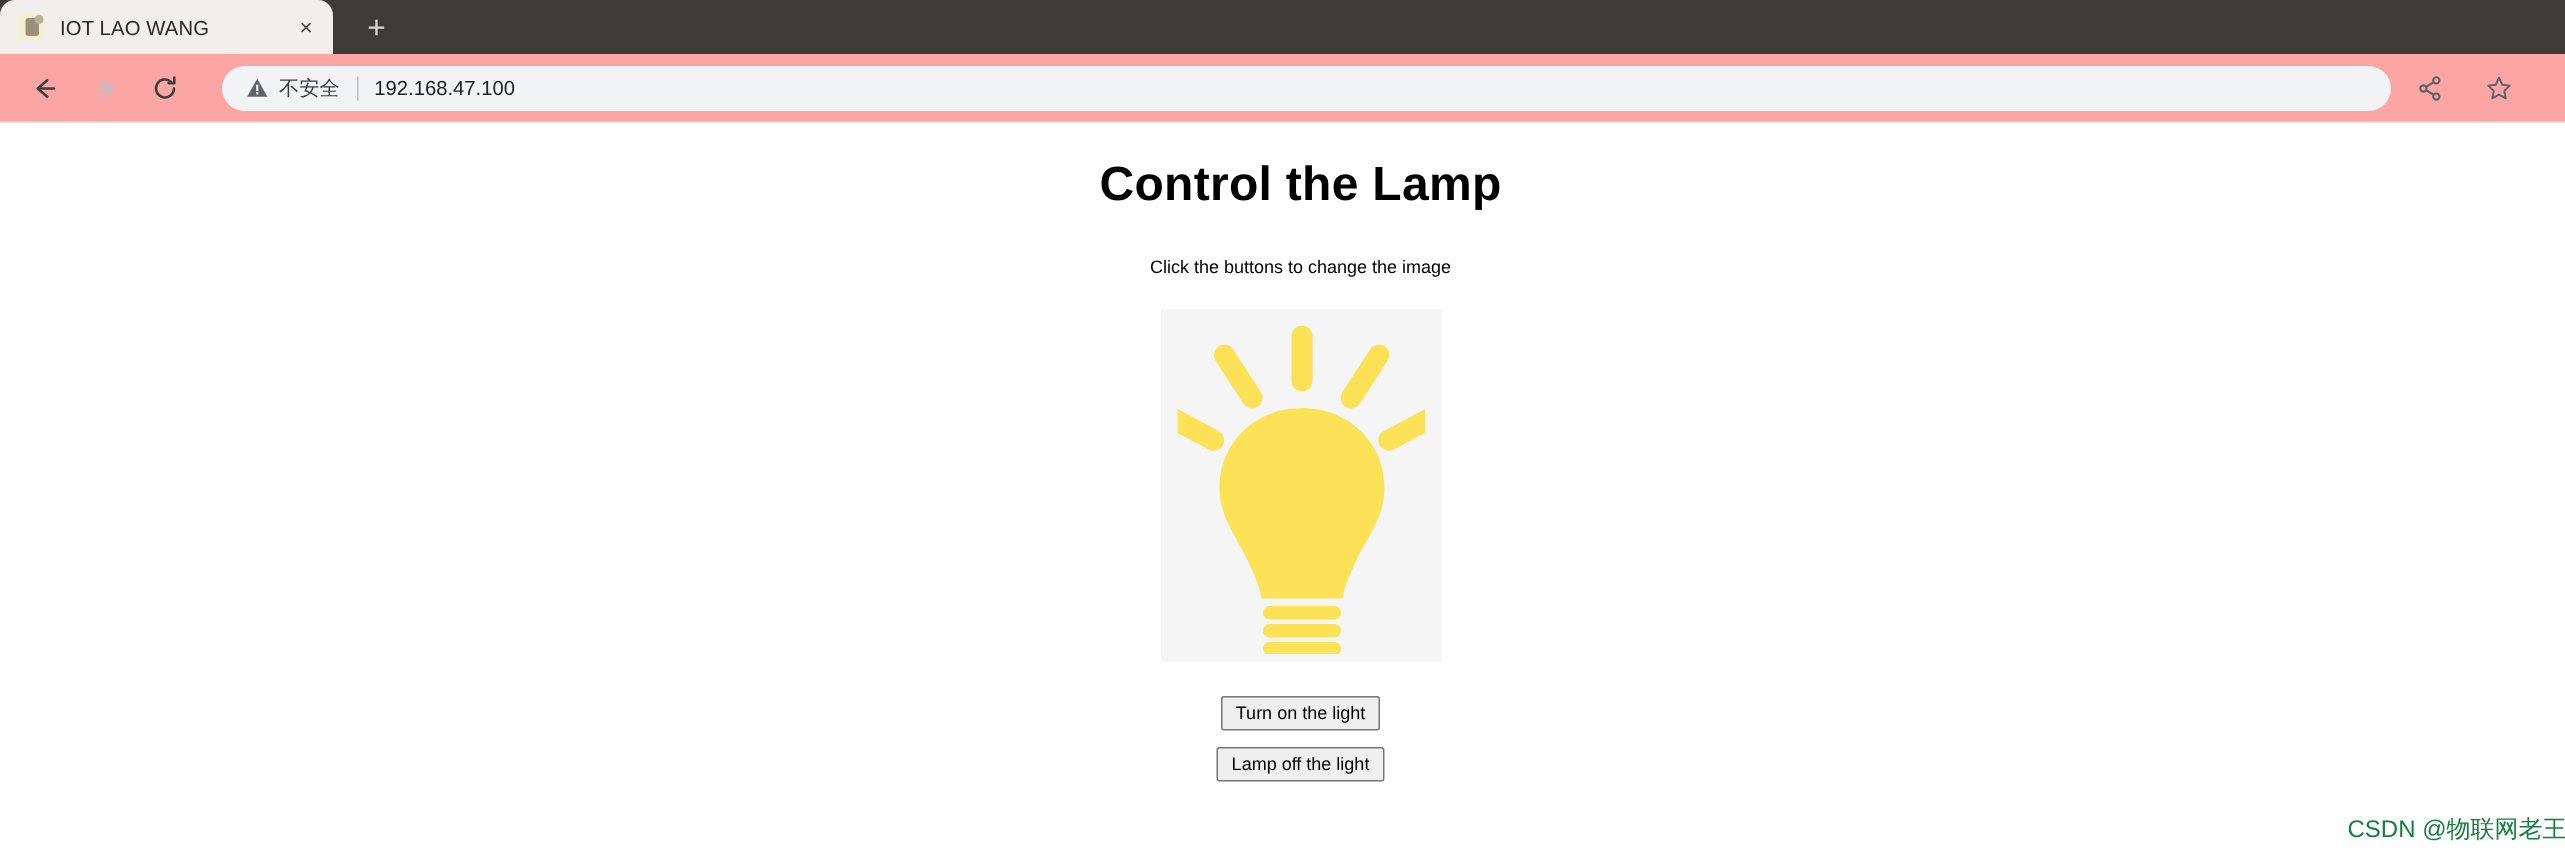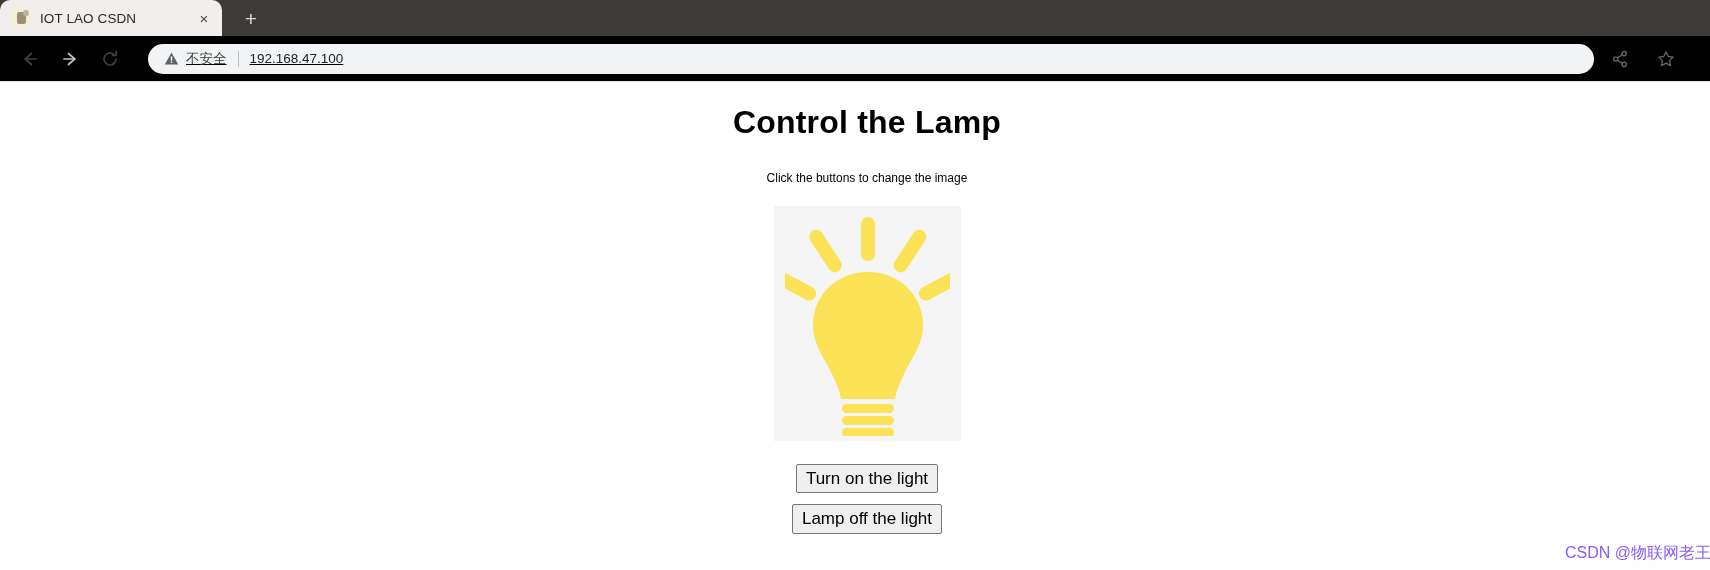--- a/index.html
+++ b/index.html
@@ -73,27 +73,26 @@
     margin-left: 12px; margin-bottom: 3px;
     display: flex; align-items: center; justify-content: center;
     color: #d8d6d3;
     font-size: 21px;
     line-height: 1;
     font-weight: 300;
   }
 
   .toolbar {
     height: 46px;
-    background: #000000;
+    background: #fca5a5;
     display: flex;
     align-items: center;
     padding: 0 14px;
     border-bottom: 1px solid #e3e3e3;
     position: relative;
-    text-decoration: underline;
   }
   .navbtn {
     width: 32px; height: 32px;
     display:flex; align-items:center; justify-content:center;
     margin-right: 8px;
     flex: 0 0 auto;
   }
   .navbtn svg { display:block; }
   .omnibox {
     flex: 1 1 auto;
@@ -161,52 +160,52 @@
     display: flex;
     align-items: center;
     justify-content: center;
   }
   .lamp-wrap svg { display:block; }
 
   .btn-row { margin-top: 23px; }
   .btn-row.second { margin-top: 11px; }
   .lampbtn {
     font-family: "Liberation Sans", sans-serif;
-    font-size: 17px;
+    font-size: 12px;
     color: #000000;
     background: #efefef;
     border: 1px solid #767676;
     border-radius: 2px;
     padding: 3px 9px;
     line-height: 1.25;
     cursor: pointer;
   }
 
   .watermark {
     position: absolute;
     right: 11px;
     bottom: 6px;
     font-size: 16px;
-    color: #8b5cf6;
+    color: #15803d;
     font-family: "Liberation Sans", sans-serif;
     white-space: nowrap;
   }
 </style>
 </head>
 <body>
 
 <div class="browser">
 
   <div class="tabstrip">
     <div class="tab">
       <span class="tab-favicon">
         <span class="fav-mark"></span>
         <span class="fav-dot"></span>
       </span>
-      <span class="tab-title">IOT LAO CSDN</span>
+      <span class="tab-title">IOT LAO WANG</span>
       <span class="tab-close">×</span>
     </div>
     <div class="newtab">+</div>
   </div>
 
   <div class="toolbar">
     <div class="navbtn">
       <svg width="20" height="20" viewBox="0 0 20 20">
         <path d="M11.5 4.5 L5.2 10 L11.5 15.5" fill="none" stroke="#3c4043" stroke-width="1.7" stroke-linecap="round" stroke-linejoin="round"></path>
         <line x1="5.4" y1="10" x2="16" y2="10" stroke="#3c4043" stroke-width="1.7" stroke-linecap="round"></line>

